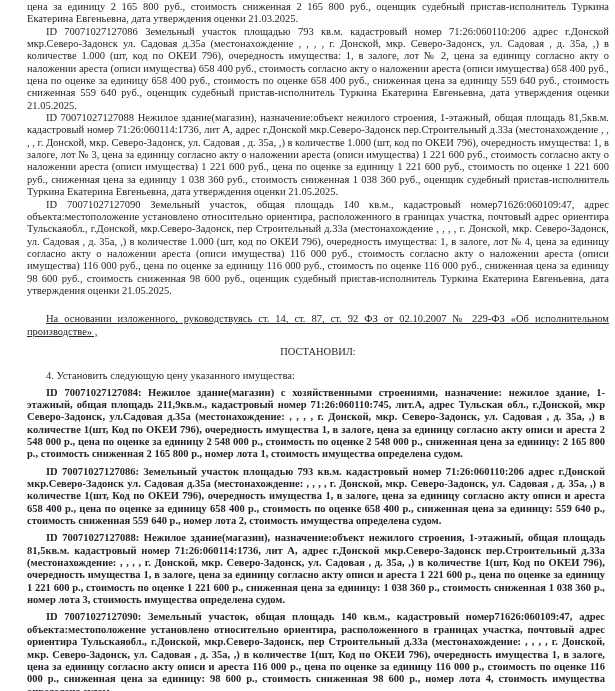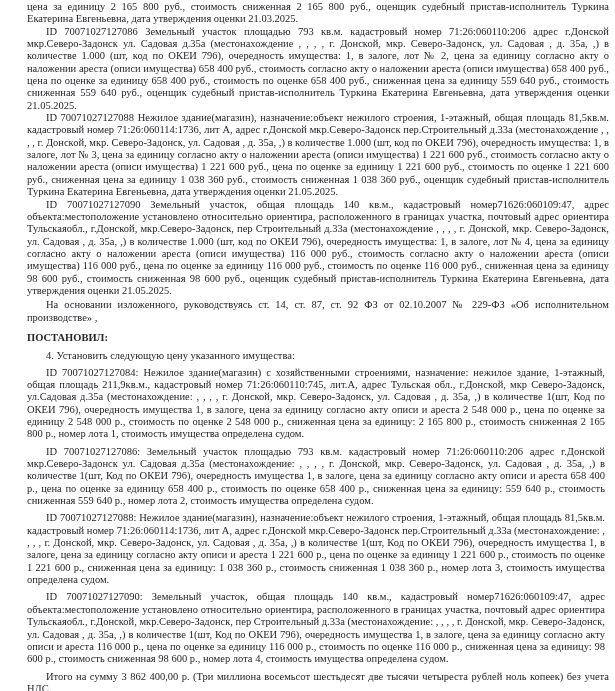--- a/index.html
+++ b/index.html
@@ -26,33 +26,34 @@
     overflow: hidden;
   }
   .para {
     margin: 0;
     text-indent: 19px;
   }
   .para.cont {
     text-indent: 0;
   }
   .para.basis {
-    margin: 2px 0 2px 0;
+    margin: 16px 0 2px 0;
+    text-decoration: underline;
   }
   .heading {
-    margin: 8px 0 6px 0;
+    margin: 8px 0 12px 0;
     text-indent: 0;
-    text-align: left;
-    font-weight: bold;
+    text-align: center;
   }
   .para.res-item {
     margin: 0 0 4px 0;
   }
   .para.val {
     margin: 0 4px 5px 0;
+    font-weight: bold;
   }
   .para.total {
     margin: 2px 0 0 0;
   }
 </style>
 </head>
 <body>
 
 <div class="page">
 

